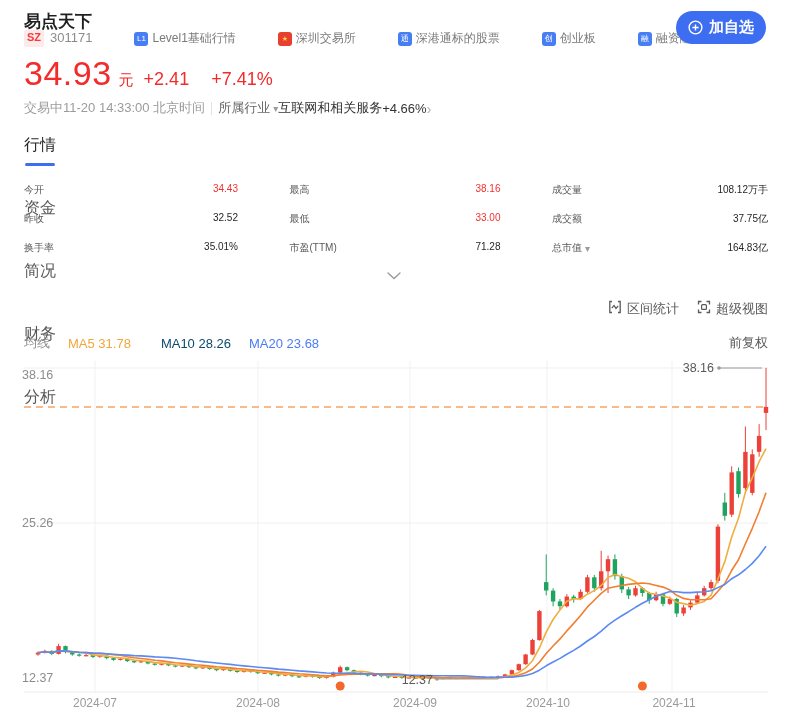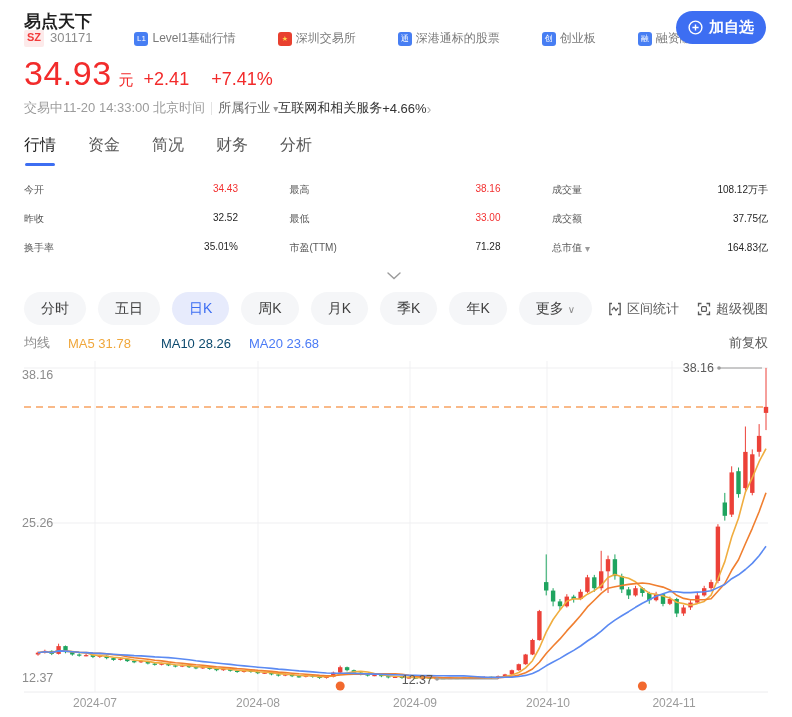--- a/index.html
+++ b/index.html
@@ -24,42 +24,42 @@
   .chg { font-size:18px; margin-left:10px; }
   .chg-pct { font-size:18px; margin-left:22px; }
   .status-row { position:absolute; left:24px; top:99px; display:flex; align-items:center; font-size:13px; color:#9b9b9b; }
   .status-sep { width:1px; height:13px; background:#e3e3e3; margin:0 6px; }
   .ind-label { color:#666; }
   .caret-sm::after { content:"▾"; font-size:10px; color:#9b9b9b; margin-left:3px; }
   .ind-name { color:#333; }
   .link-arrow { color:#b3b3b3; font-size:15px; line-height:1; }
 
   
-  .tabs { position:absolute; left:24px; top:135px; display:flex; gap:32px; font-size:16px; color:#595959; }
+  .tabs { position:absolute; left:24px; top:135px; display:flex; gap:32px; font-size:16px; color:#595959;flex-direction:column; }
   .tab { position:relative; cursor:pointer; padding-bottom:10px; }
   .tab.active { color:#262626; }
   .tab.active::after { content:""; position:absolute; left:50%; transform:translateX(-50%); bottom:0; width:30px; height:3px; border-radius:3px; background:#3d6ef2; }
 
   
   .stats { position:absolute; left:24px; top:183px; width:744px; display:flex; justify-content:space-between; }
   .stat-col { display:flex; flex-direction:column; }
   .stat-col.c1 { width:214px; } .stat-col.c2 { width:211px; } .stat-col.c3 { width:216px; }
   .stat-row { display:flex; justify-content:space-between; align-items:flex-start; height:29px; font-size:10px; }
   .stat-lbl { color:#595959; display:flex; align-items:center; }
   .stat-val { color:#262626; }
   .stat-val.red { color:#f23030; }
   .expand { position:absolute; left:380px; top:268px; width:28px; height:16px; display:flex; align-items:center; justify-content:center; cursor:pointer; }
 
   
   .period-row { position:absolute; left:24px; top:292px; display:flex; gap:12px; }
   .pill { height:33px; line-height:33px; padding:0 17px; border-radius:17px; background:#f5f6f8; color:#404040; font-size:14px; cursor:pointer; white-space:nowrap; }
   .pill.active { background:#e7ebfc; color:#3d6ef2; }
   .pill .caret-sm::after { content:"∨"; font-size:10px; color:#8c8c8c; margin-left:4px; }
   .tools { position:absolute; right:24px; top:300px; display:flex; gap:18px; font-size:13px; color:#595959; }
-  .tool { display:flex; align-items:center; gap:5px; cursor:pointer; }
+  .tool { display:flex; gap:5px; cursor:pointer; }
 
   
   .ma-row { position:absolute; left:24px; top:334px; display:flex; gap:18px; font-size:13px; align-items:center; }
   .ma-t { color:#8c8c8c; }
   .ma5 { color:#f0a73c; } .ma10 { color:#0c4a6e;margin-left:12px; } .ma20 { color:#4b7bf5; }
   .adjust { position:absolute; right:24px; top:334px; font-size:13px; color:#595959; }
 
   .chart { position:absolute; left:0; top:355px; }
 </style>
 </head>
@@ -171,30 +171,20 @@
       </div>
     </div>
   </div>
 
   <div class="expand">
     <svg width="14" height="8" viewBox="0 0 14 8">
       <path d="M1 1l6 5.5L13 1" fill="none" stroke="#9b9b9b" stroke-width="1.4" stroke-linecap="round"></path>
     </svg>
   </div>
 
-  <div class="period-row">
-    <span class="pill">分时</span>
-    <span class="pill">五日</span>
-    <span class="pill active">日K</span>
-    <span class="pill">周K</span>
-    <span class="pill">月K</span>
-    <span class="pill">季K</span>
-    <span class="pill">年K</span>
-    <span class="pill"><span>更多</span><span class="caret-sm"></span></span>
-  </div>
 
   <div class="tools">
     <span class="tool">
       <svg width="14" height="14" viewBox="0 0 14 14">
         <path d="M4 1.5H1.8v11H4M10 1.5h2.2v11H10" fill="none" stroke="#595959" stroke-width="1.3"></path>
         <path d="M3.8 8.2L6 5.4l2 3 2.2-2.6" fill="none" stroke="#595959" stroke-width="1.2"></path>
       </svg>
       <span>区间统计</span>
     </span>
     <span class="tool">

